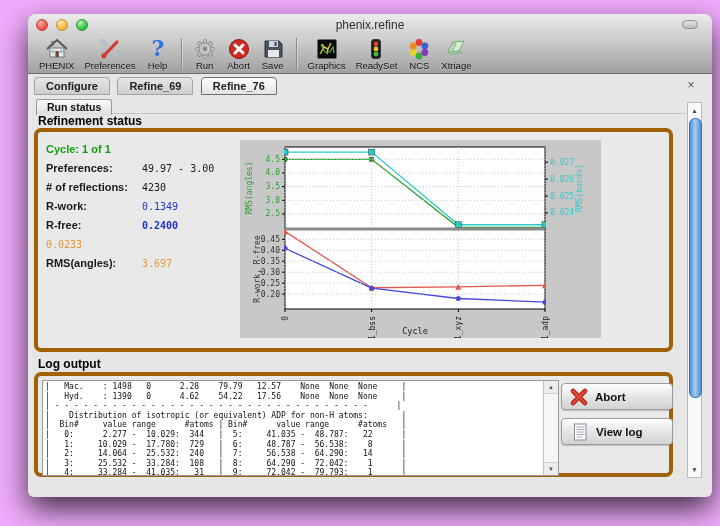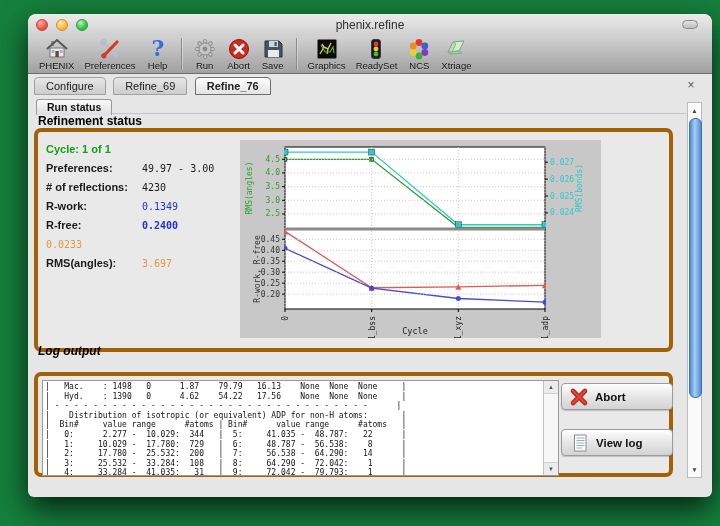--- a/index.html
+++ b/index.html
@@ -1,17 +1,17 @@
 <!DOCTYPE html>
 <html><head>
 <meta charset="utf-8">
 <style>
   html,body{margin:0;padding:0;background:#000;width:720px;height:526px;overflow:hidden;
     font-family:"Liberation Sans",sans-serif;-webkit-font-smoothing:antialiased;}
-  .screen{position:relative;width:720px;height:526px;background:#15803d;}
+  .screen{position:relative;width:720px;height:526px;background:#f0abfc;}
   .window{position:absolute;left:28px;top:14px;width:684px;height:483px;background:#e6e6e6;
     border-radius:8px 8px 6px 6px;box-shadow:0 12px 30px rgba(0,0,0,.75);overflow:hidden;}
   
   .titlebar{position:absolute;left:0;top:0;right:0;height:22px;
     background:linear-gradient(#ecECec,#cfcfcf);border-radius:8px 8px 0 0;}
   .lights{position:absolute;left:8px;top:5px;display:flex;gap:8px;}
   .light{width:12px;height:12px;border-radius:50%;display:inline-block;}
   .light.red{background:radial-gradient(circle at 35% 28%,#ffb0a8,#f55a4e 55%,#c93a30);border:1px solid #b5473d;box-sizing:border-box;}
   .light.yellow{background:radial-gradient(circle at 35% 28%,#ffe9b0,#fdbd41 55%,#d99a2e);border:1px solid #c2922f;box-sizing:border-box;}
   .light.green{background:radial-gradient(circle at 35% 28%,#c0f0b8,#3fc94b 55%,#2b9c39);border:1px solid #2f953b;box-sizing:border-box;}
@@ -22,29 +22,29 @@
   .toolbar{position:absolute;left:0;top:22px;right:0;height:38px;display:flex;align-items:flex-start;
     padding:1px 0 0 6px;background:linear-gradient(#d2d2d2,#a0a0a0);border-bottom:1px solid #6d6d6d;box-sizing:border-box;}
   .tb-item{display:flex;flex-direction:column;align-items:center;padding:0 5px;cursor:default;}
   .tb-icon{width:24px;height:24px;display:block;}
   .tb-icon svg{display:block;}
   .tb-label{font-size:9.5px;color:#111;margin-top:-1px;white-space:nowrap;text-shadow:0 1px 0 rgba(255,255,255,.35);}
   .tb-sep{width:1px;height:32px;background:#8b8b8b;margin:1px 6px 0 6px;box-shadow:1px 0 0 rgba(255,255,255,.35);}
   
   .tabrow{position:absolute;left:6px;top:63px;right:30px;height:18px;}
   .tab{display:inline-block;height:16px;line-height:16px;padding:0 11px;margin-right:3px;font-size:11px;color:#222;
-    background:linear-gradient(#e6e6e6,#cdcdcd);border:1px solid #a2a2a2;border-radius:4px 4px 0 0;vertical-align:top;}
+    background:linear-gradient(#e6e6e6,#cdcdcd);border:1px solid #a2a2a2;border-radius:4px 4px 0 0;vertical-align:top;font-weight:bold;}
   .tab.active{background:linear-gradient(#fdfdfd,#e3e3e3);border-color:#6f6f6f;font-weight:bold;}
   .tab-close{position:absolute;left:650px;top:1px;font-size:12px;color:#555;width:14px;text-align:center;}
   .subtabrow{position:absolute;left:8px;top:83px;right:26px;height:16px;border-bottom:1px solid #c6c6c6;}
   .subtab{display:inline-block;height:15px;line-height:15px;padding:0 10px;font-size:10.5px;font-weight:bold;color:#111;
     background:linear-gradient(#fafafa,#dedede);border:1px solid #9a9a9a;border-bottom:none;border-radius:3px 3px 0 0;}
   
   .heading{position:absolute;left:10px;font-size:12px;font-weight:bold;color:#000;}
-  .h-refine{top:100px;} .h-log{top:330px;font-style:italic;}
+  .h-refine{top:100px;} .h-log{top:343px;}
   .groupbox{position:absolute;left:6px;width:639px;border:4px solid #a16207;border-radius:7px;background:#e9e9e9;box-sizing:border-box;}
   .gb1{top:114px;height:224px;} .gb2{top:358px;height:105px;}
   
   .stats{position:absolute;left:8px;top:8px;width:190px;}
   .stat-cycle{font-size:11px;font-weight:bold;height:19px;line-height:19px;}
   .stat-row{height:19px;line-height:19px;display:flex;}
   .stat-label{font-size:11px;font-weight:bold;color:#1a1a1a;width:96px;flex:none;}
   .stat-value{font-size:10px;font-family:"DejaVu Sans Mono",monospace;}
   
   .chart-panel{position:absolute;left:202px;top:8px;width:361px;height:198px;background:#c8c8c8;}
@@ -53,21 +53,21 @@
     box-sizing:border-box;overflow:hidden;}
   .logtext{position:absolute;left:2px;top:1px;right:16px;bottom:0;overflow:hidden;}
   .logline{font-family:"DejaVu Sans Mono",monospace;font-size:8px;line-height:9.6px;white-space:pre;color:#111;}
   .logscroll{position:absolute;right:0;top:0;bottom:0;width:14px;background:#f6f6f6;border-left:1px solid #c2c2c2;}
   .lsa{position:absolute;left:0;right:0;height:12px;text-align:center;font-size:6px;color:#555;line-height:12px;background:#ececec;}
   .lsa.up{top:0;border-bottom:1px solid #cfcfcf;} .lsa.down{bottom:0;border-top:1px solid #cfcfcf;}
   
   .action-btn{position:absolute;left:523px;width:112px;height:27px;border:1px solid #9b9b9b;border-radius:4px;
     background:linear-gradient(#ffffff,#e6e6e6 50%,#d3d3d3);box-shadow:0 1px 1px rgba(0,0,0,.18);
     display:flex;align-items:center;gap:6px;padding:0 7px;box-sizing:border-box;}
-  .btn-abort{top:7px;} .btn-viewlog{top:53px;padding-left:8px;} .btn-showgfx{top:77px;}
+  .btn-abort{top:7px;} .btn-viewlog{top:42px;padding-left:8px;} .btn-showgfx{top:77px;}
   .action-label{font-size:11.5px;font-weight:bold;color:#111;}
   .action-icon{width:20px;height:20px;flex:none;}
   
   .vscroll{position:absolute;left:659px;top:88px;width:15px;height:376px;background:#fafafa;border:1px solid #bcbcbc;box-sizing:border-box;}
   .vsa{position:absolute;left:0;right:0;height:13px;text-align:center;font-size:6.5px;color:#444;line-height:13px;}
   .vsa.up{top:1px;} .vsa.down{bottom:1px;}
   .vthumb{position:absolute;left:1px;width:11px;top:15px;height:278px;border-radius:6px;
     background:linear-gradient(90deg,#4e8ed2,#a9cdf2 45%,#7db0e4 70%,#4e8ed2);border:1px solid #3e72ae;}
   
   .statusbar{position:absolute;left:0;right:0;bottom:0;height:19px;border-top:1px solid #9c9c9c;
@@ -337,28 +337,28 @@
               <text x="308" y="176" text-anchor="end" fill="#222" font-family="DejaVu Sans Mono, monospace" font-size="8" transform="rotate(-90 308 176)">1_adp</text>
               <text x="175" y="194" text-anchor="middle" fill="#222" font-family="DejaVu Sans Mono, monospace" font-size="8.5">Cycle</text>
             </svg></div>
     </div>
   </div>
 
   <div class="heading h-log">Log output</div>
   <div class="groupbox gb2">
     <div class="logbox">
       <div class="logtext">
-        <div class="logline">|   Mac.    : 1498   0      1.87    79.79   16.13    None  None  None     |</div>
+        <div class="logline">|   Mac.    : 1498   0      2.28    79.79   12.57    None  None  None     |</div>
         <div class="logline">|   Hyd.    : 1390   0      4.62    54.22   17.56    None  None  None     |</div>
         <div class="logline">| - - - - - - - - - - - - - - - - - - - - - - - - - - - - - - - - -      |</div>
         <div class="logline">|    Distribution of isotropic (or equivalent) ADP for non-H atoms:       |</div>
         <div class="logline">|  Bin#     value range      #atoms | Bin#      value range      #atoms   |</div>
         <div class="logline">|   0:      2.277 -  10.029:  344   |  5:     41.035 -  48.787:   22      |</div>
         <div class="logline">|   1:     10.029 -  17.780:  729   |  6:     48.787 -  56.538:    8      |</div>
-        <div class="logline">|   2:     17.780 -  25.532:  200   |  7:     56.538 -  64.290:   14      |</div>
+        <div class="logline">|   2:     14.064 -  25.532:  240   |  7:     56.538 -  64.290:   14      |</div>
         <div class="logline">|   3:     25.532 -  33.284:  108   |  8:     64.290 -  72.042:    1      |</div>
         <div class="logline">|   4:     33.284 -  41.035:   31   |  9:     72.042 -  79.793:    1      |</div>
       </div>
       <div class="logscroll">
         <div class="lsa up">▲</div>
         <div class="lsa down">▼</div>
       </div>
     </div>
     <div class="action-btn btn-abort">
       <span class="action-icon"><svg viewBox="0 0 20 20" width="20" height="20">

